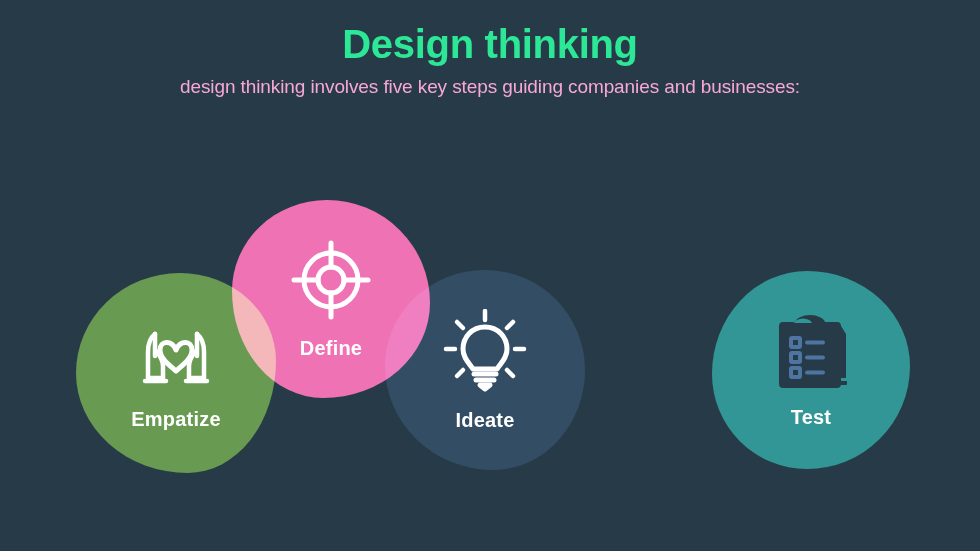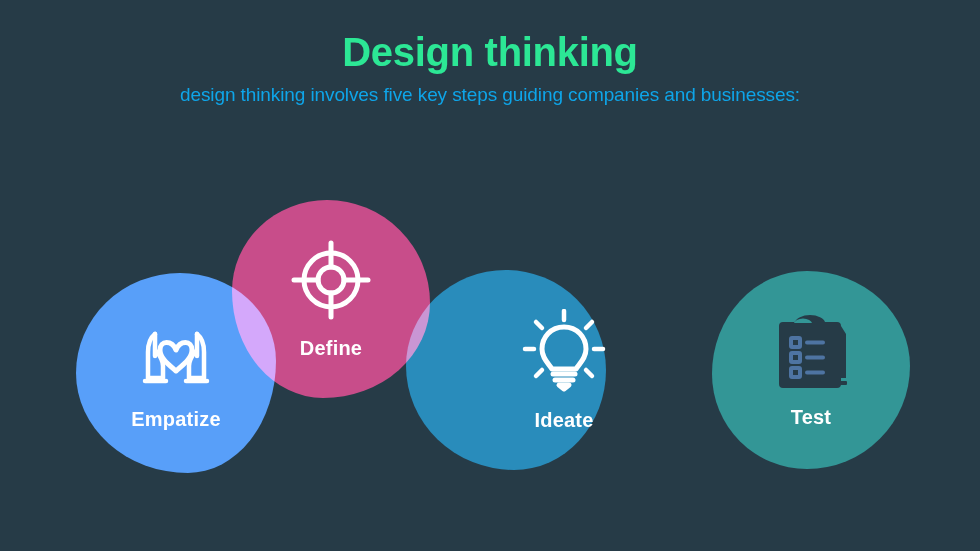--- a/index.html
+++ b/index.html
@@ -21,36 +21,36 @@
     overflow: hidden;
   }
 
   
   .header {
     position: absolute;
     top: 0;
     left: 0;
     width: 980px;
     text-align: center;
-    padding-top: 32px;
+    padding-top: 24px;
     box-sizing: border-box;
   }
   .title {
     font-size: 40px;
     font-weight: bold;
     color: #2ce795;
     letter-spacing: -0.3px;
     line-height: 1.0;
     margin: 0;
   }
   .subtitle {
     margin: 13px 0 0 0;
     font-size: 19px;
     font-weight: normal;
-    color: #0ea5e9;
+    color: #f9a8d4;
     letter-spacing: -0.1px;
     line-height: 1.1;
   }
 
   
   .stage {
     position: absolute;
     left: 0;
     top: 175px;
     width: 980px;
@@ -85,40 +85,39 @@
     letter-spacing: 0.2px;
     white-space: nowrap;
   }
 
   
   .blob-empatize {
     left: 76px;
     top: 98px;
     width: 200px;
     height: 200px;
-    background: #3b82f6;
+    background: #4d7c0f;
     border-radius: 52% 48% 44% 56% / 50% 44% 56% 50%;
     align-items: center;
   }
   .blob-define {
     left: 232px;
     top: 25px;
     width: 198px;
     height: 198px;
-    background: #be185d;
+    background: #ec4899;
     border-radius: 48% 52% 54% 46% / 46% 52% 48% 54%;
   }
   .blob-ideate {
-    left: 406px;
+    left: 385px;
     top: 95px;
     width: 200px;
     height: 200px;
-    background: #0369a1;
+    background: #0f172a;
     border-radius: 50% 50% 46% 54% / 48% 50% 50% 52%;
-    align-items: flex-end;
   }
   .blob-prototype {
     left: 545px;
     top: 22px;
     width: 200px;
     height: 200px;
     background: #958c2c;
     border-radius: 52% 48% 50% 50% / 50% 48% 52% 50%;
   }
   .blob-test {

